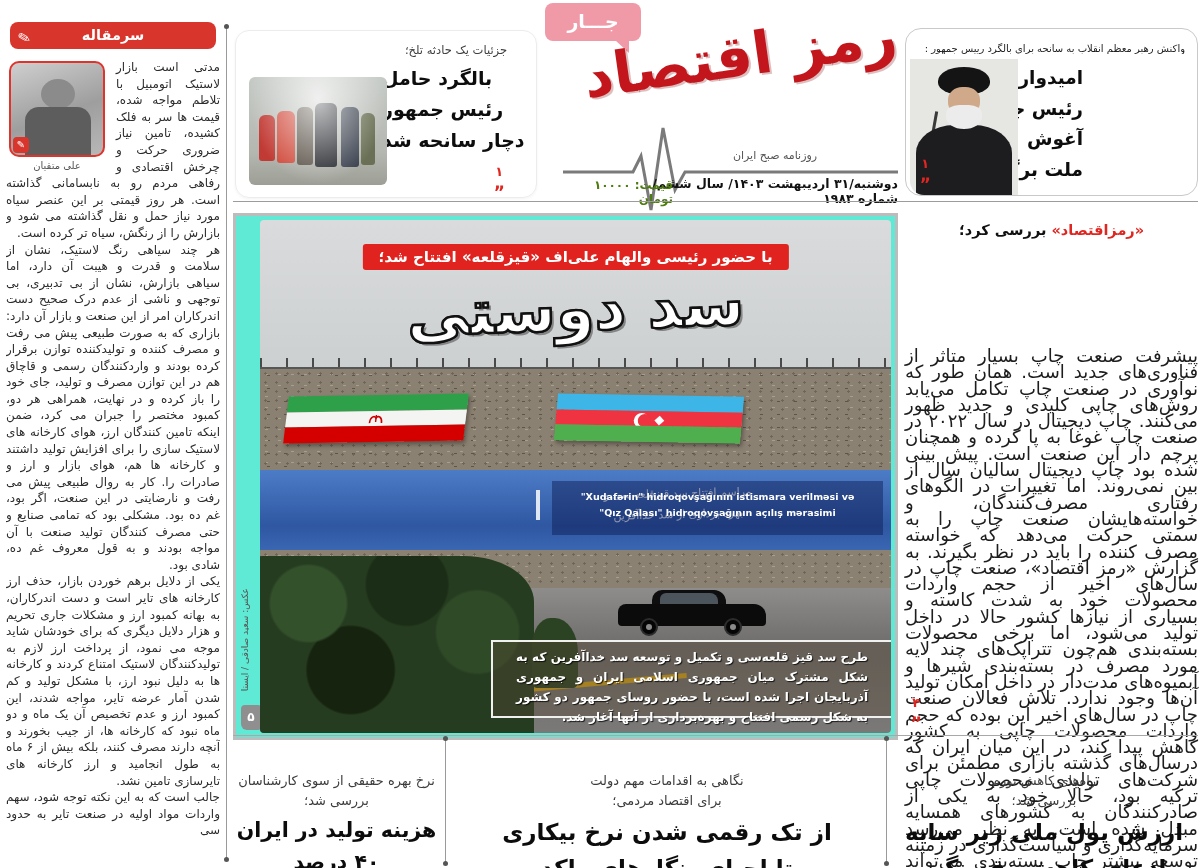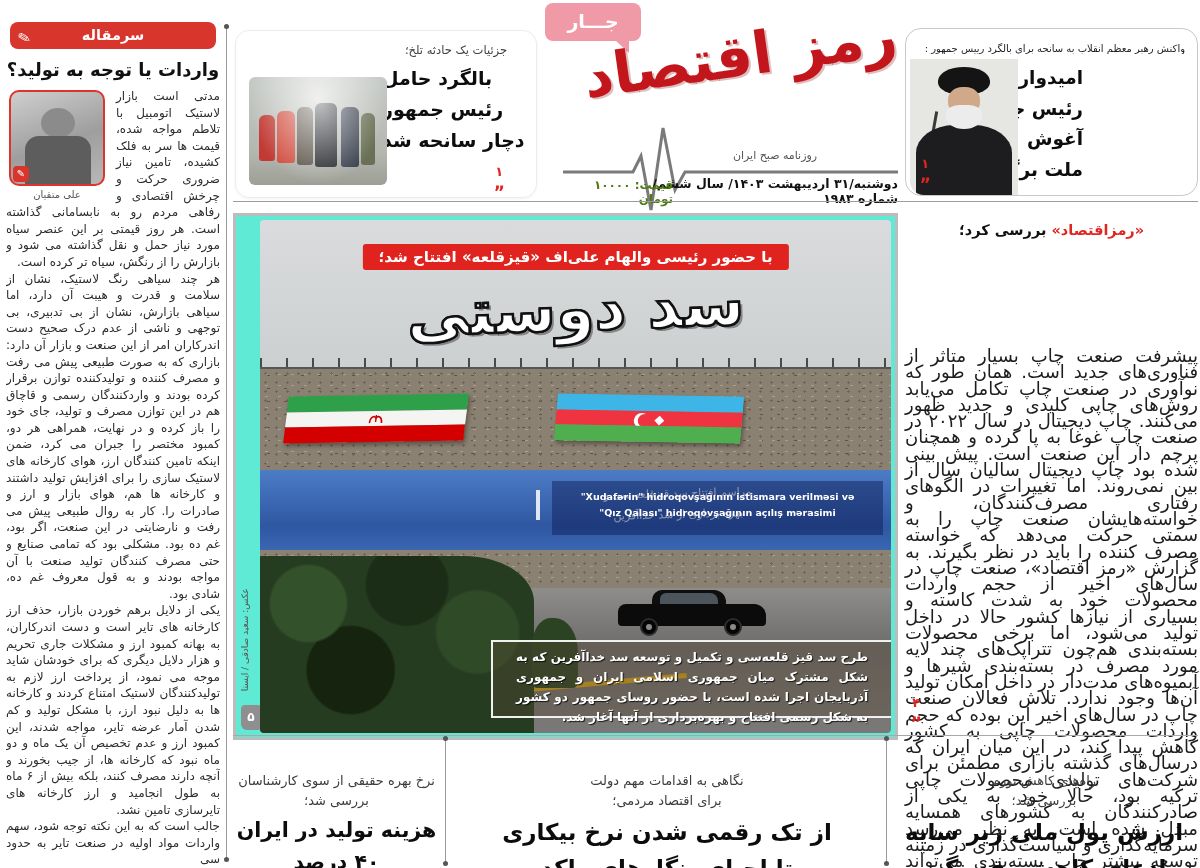--- a/index.html
+++ b/index.html
@@ -151,21 +151,20 @@
 </head>
 <body>
 
 <div id="page">
 
   <div id="editorial" class="abs">
     <div id="ed-head">
       <span class="pencil">✎</span>
       <span>سرمقاله</span>
     </div>
-    <div id="ed-title">واردات یا توجه به تولید؟</div>
     <div id="ed-authorbox">
       <div id="ed-photo">
         <div class="head"></div>
         <div class="body"></div>
         <div class="badge">✎</div>
       </div>
       <div id="ed-author">علی متقیان</div>
     </div>
     <div id="ed-body" class="pre">مدتی است بازار لاستیک اتومبیل با تلاطم مواجه شده، قیمت ها سر به فلک کشیده، تامین نیاز ضروری حرکت و چرخش اقتصادی و رفاهی مردم رو به نابسامانی گذاشته است. هر روز قیمتی بر این عنصر سیاه مورد نیاز حمل و نقل گذاشته می شود و بازارش را از رنگش، سیاه تر کرده است.
 هر چند سیاهی رنگ لاستیک، نشان از سلامت و قدرت و هیبت آن دارد، اما سیاهی بازارش، نشان از بی تدبیری، بی توجهی و ناشی از عدم درک صحیح دست اندرکاران امر از این صنعت و بازار آن دارد: بازاری که به صورت طبیعی پیش می رفت و مصرف کننده و تولیدکننده توازن برقرار کرده بودند و واردکنندگان رسمی و قاچاق هم در این توازن مصرف و تولید، جای خود را باز کرده و در نهایت، همراهی هر دو، کمبود مختصر را جبران می کرد، ضمن اینکه تامین کنندگان ارز، هوای کارخانه های لاستیک سازی را برای افزایش تولید داشتند و کارخانه ها هم، هوای بازار و ارز و صادرات را. کار به روال طبیعی پیش می رفت و نارضایتی در این صنعت، اگر بود، غم ده بود. مشکلی بود که تمامی صنایع و حتی مصرف کنندگان تولید صنعت با آن مواجه بودند و به قول معروف غم ده، شادی بود.

